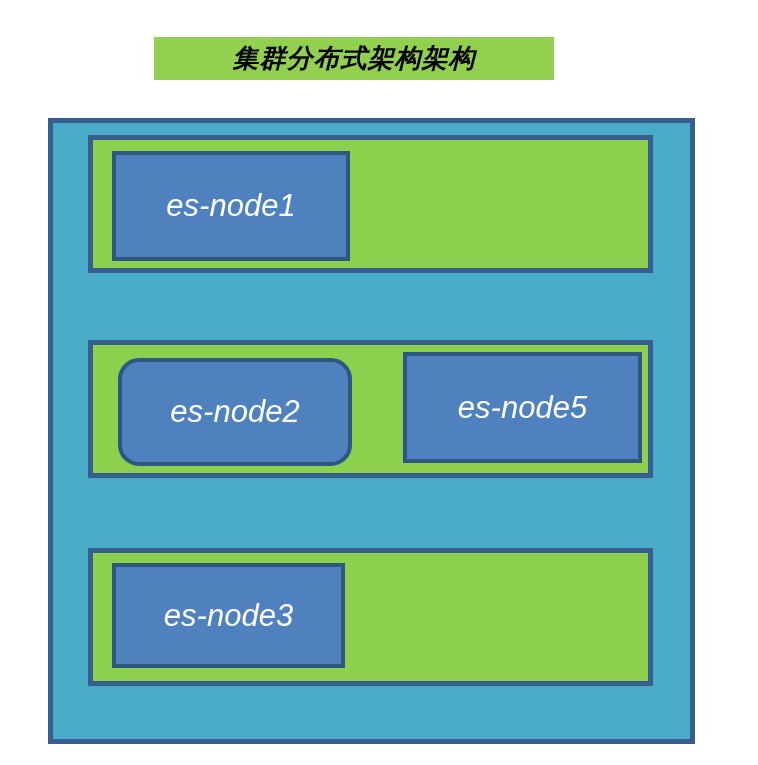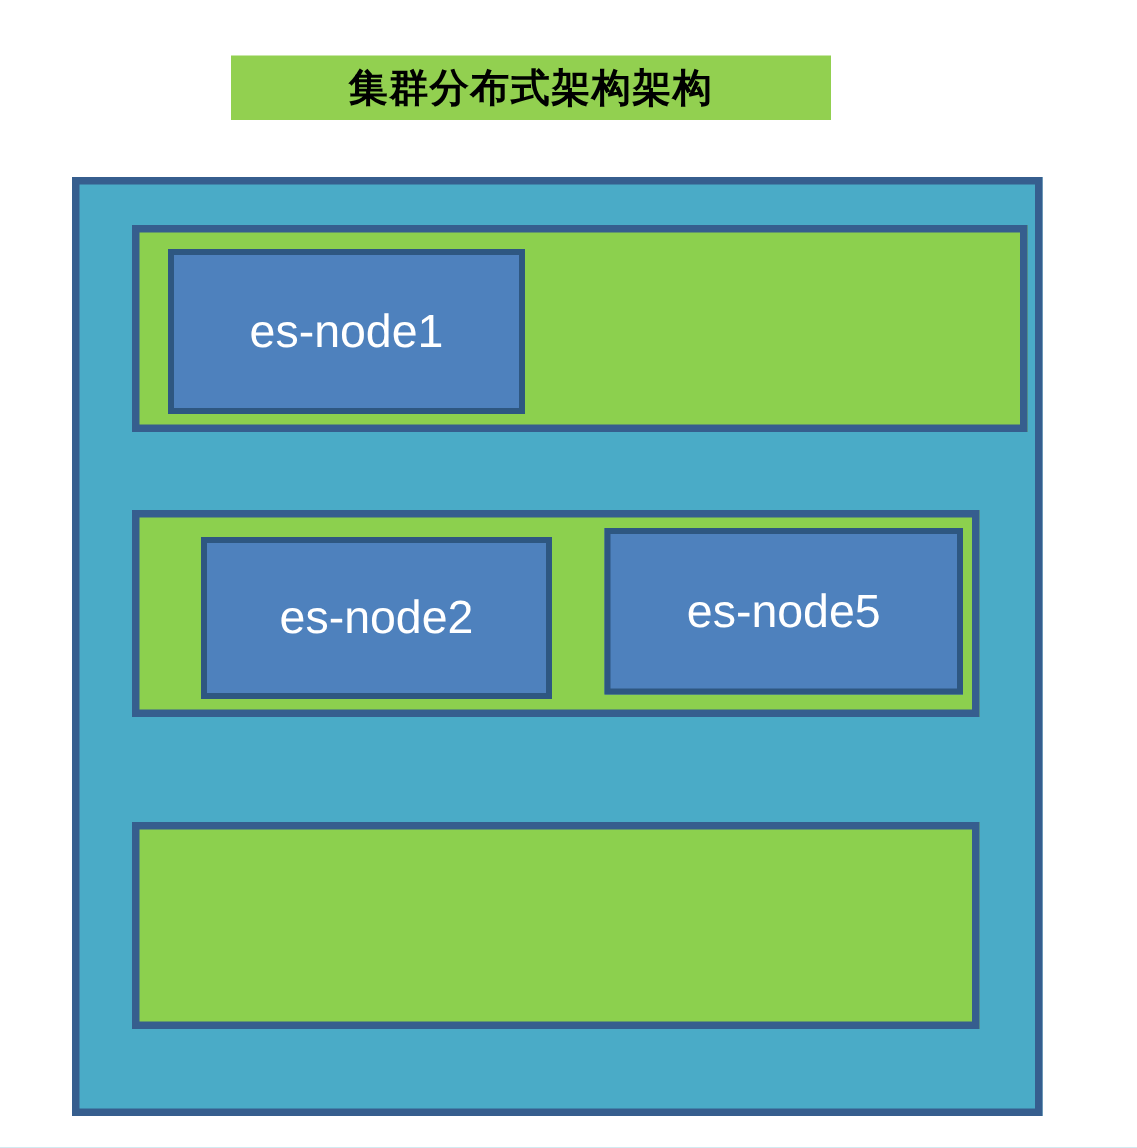--- a/index.html
+++ b/index.html
@@ -8,21 +8,21 @@
     background: #ffffff;
     width: 758px;
     height: 765px;
     font-family: "Liberation Sans", sans-serif;
     position: relative;
     overflow: hidden;
   }
   .canvas {
     position: absolute;
     left: 0; top: 0;
-    width: 644px; height: 765px;
+    width: 644px; height: 765px; font-style: italic;
   }
   .title-bar {
     position: absolute;
     left: 154px; top: 37px;
     width: 400px; height: 43px;
     background: #92d050;
     display: flex;
     align-items: center;
     justify-content: center;
   }
@@ -40,41 +40,41 @@
     background: #4aabc7;
     border: 5px solid #365e8e;
   }
   .cluster-row {
     position: absolute;
     left: 35px;
     width: 555px; height: 128px;
     background: #8cd04e;
     border: 5px solid #365e8e;
   }
-  .row-1 { top: 27px; padding-left: 32px; }
+  .row-1 { top: 12px; }
   .row-2 { top: 217px; }
   .row-3 { top: 425px; }
   .node-box {
     position: absolute;
     background: #4e81bd;
     border: 4px solid #2e5781;
     display: flex;
     align-items: center;
     justify-content: center;
   }
   .node-box span {
     color: #ffffff;
     font-size: 31px;
     font-family: "Liberation Sans", sans-serif;
   }
   
   .n1 { left: 19px;  top: 11px; width: 230px; height: 102px; }
   .n4 { left: 300px; top: 3px;  width: 232px; height: 102px; }
   
-  .n2 { left: 41px;  top: 13px; width: 226px; height: 100px; }
+  .n2 { left: 25px;  top: 13px; width: 226px; height: 100px; border-radius: 21px; }
   .n5 { left: 310px; top: 7px;  width: 231px; height: 103px; justify-content: center; }
   
   .n3 { left: 19px;  top: 10px; width: 225px; height: 97px;  }
   .n6 { left: 307px; top: 10px; width: 232px; height: 101px; }
 </style>
 </head>
 <body>
 
 <div class="canvas">
 
@@ -93,16 +93,19 @@
     <div class="cluster-row row-2">
       <div class="node-box n2">
         <span>es-node2</span>
       </div>
       <div class="node-box n5">
         <span>es-node5</span>
       </div>
     </div>
 
     <div class="cluster-row row-3">
+      <div class="node-box n3">
+        <span>es-node3</span>
+      </div>
     </div>
 
   </div>
 </div>
 
 </body></html>

